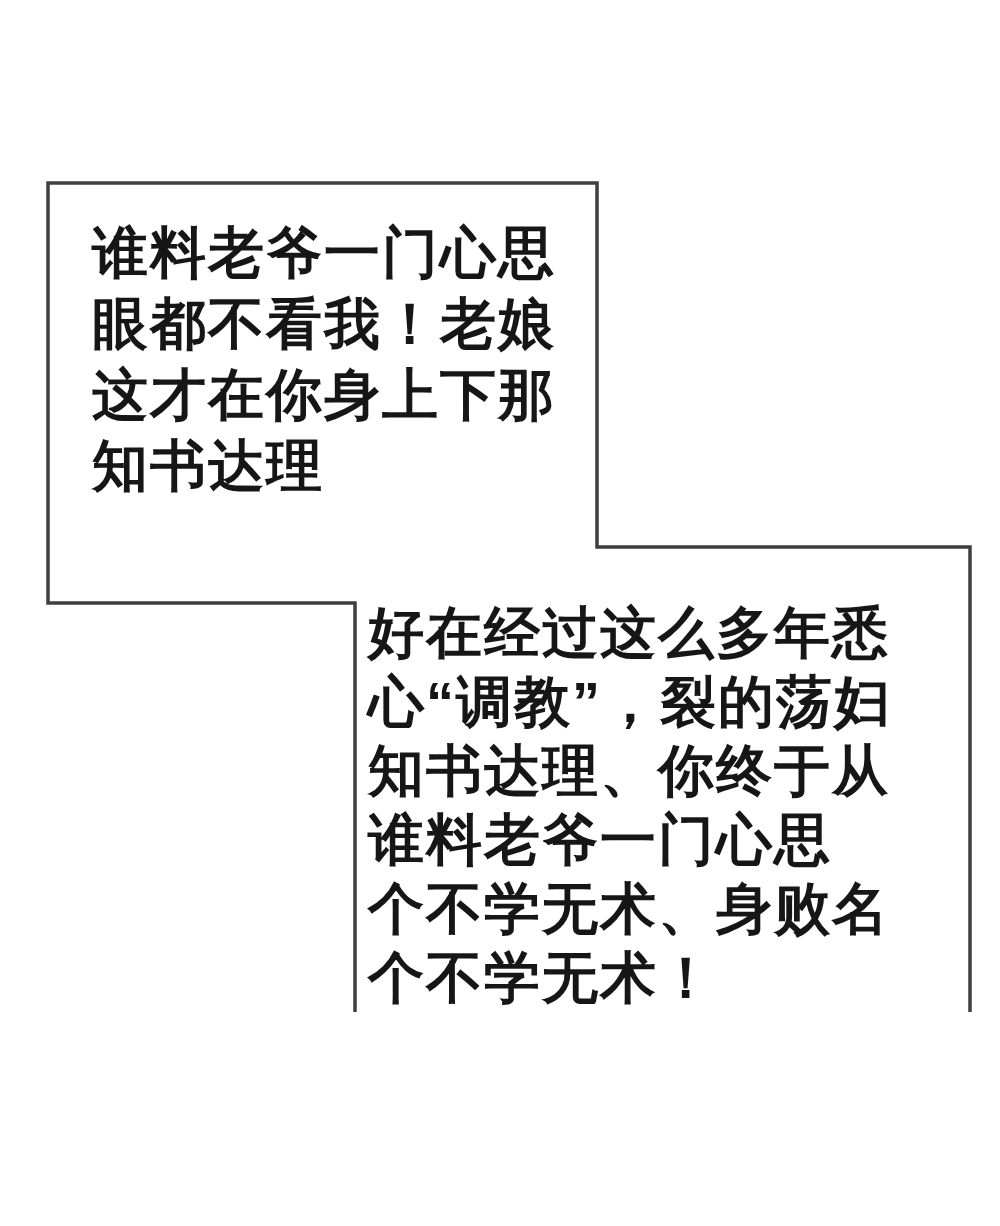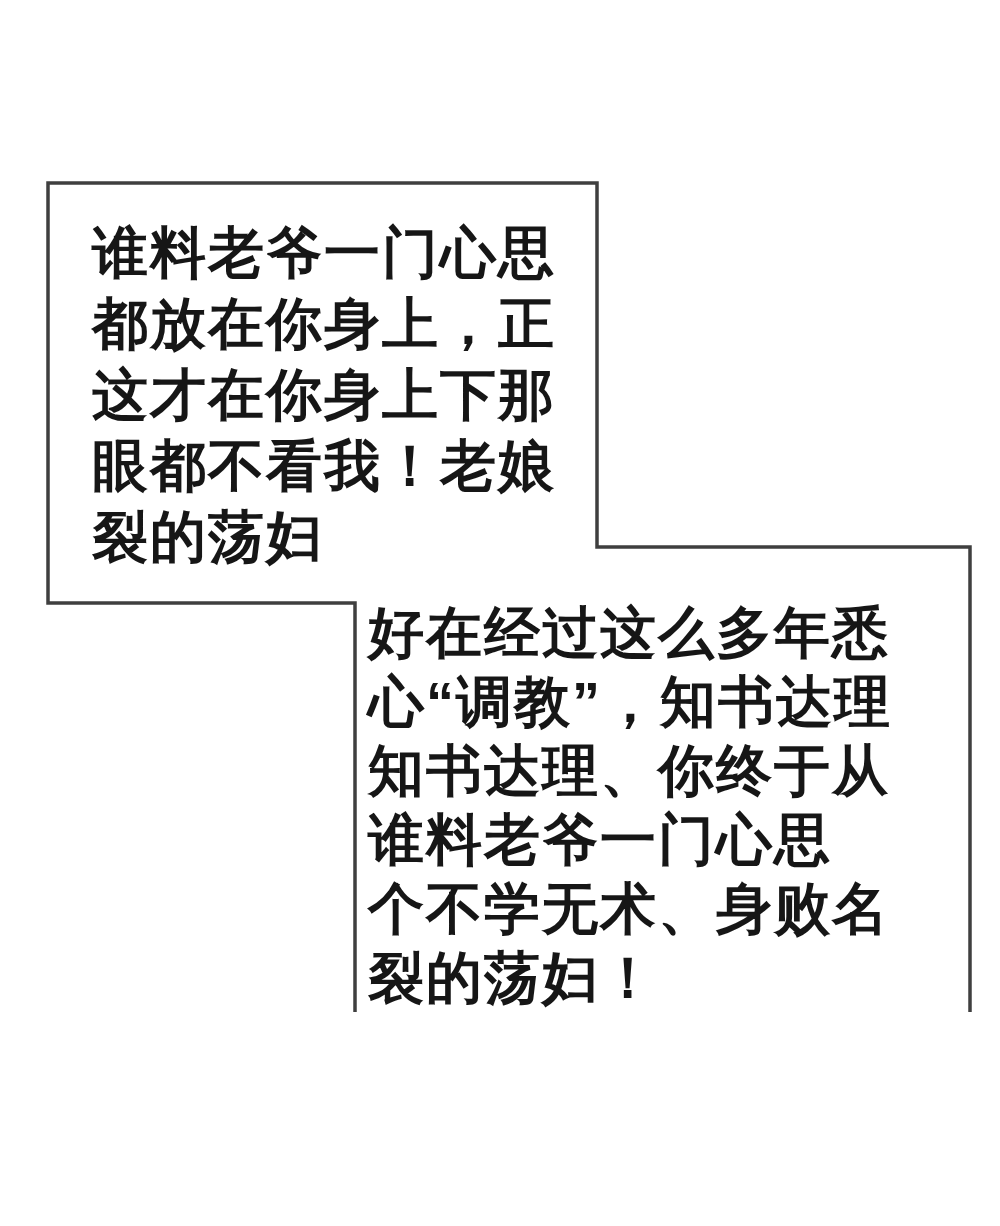--- a/index.html
+++ b/index.html
@@ -57,30 +57,29 @@
 <body>
 
 <div id="stage">
 
   <svg id="bubble-outline-svg" viewBox="0 0 1000 1226" xmlns="http://www.w3.org/2000/svg">
     <polygon points="48,183 597,183 597,547 970,547 970,1047 355,1047 355,603 48,603" fill="#ffffff" stroke="#3f3f3f" stroke-width="3.5" stroke-linejoin="miter"></polygon>
   </svg>
 
   <div id="bubble1-text" class="speech-text">
     <div>谁料老爷一门心思</div>
-    <div>都放在你身上，正</div>
+    <div>眼都不看我！老娘</div>
     <div>这才在你身上下那</div>
-    <div>眼都不看我！老娘</div>
-    <div>裂的荡妇</div>
+    <div>知书达理</div>
   </div>
 
   <div id="bubble2-text" class="speech-text">
     <div>好在经过这么多年悉</div>
-    <div>心“调教”，知书达理</div>
+    <div>心“调教”，裂的荡妇</div>
     <div>知书达理、你终于从</div>
     <div>谁料老爷一门心思</div>
     <div>个不学无术、身败名</div>
-    <div>裂的荡妇！</div>
+    <div>个不学无术！</div>
   </div>
 
   <div id="watermark">漫画台</div>
 
 </div>
 
 </body></html>

